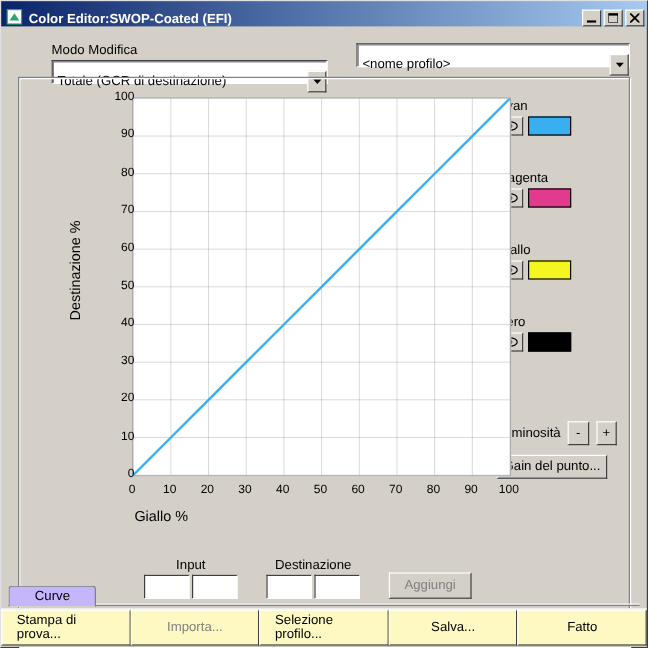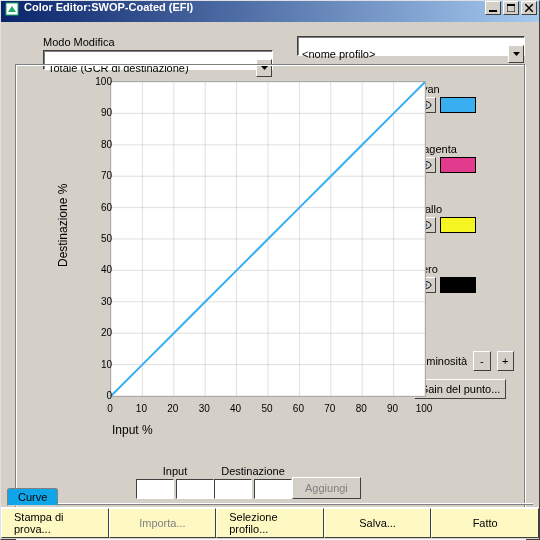--- a/index.html
+++ b/index.html
@@ -16,21 +16,21 @@
     background: #d4d0c8;
     border: 1px solid #404040;
     border-top-color: #dfe0e4;
     border-left-color: #dfe0e4;
     display: flex; flex-direction: column;
   }
   .titlebar {
     height: 21px;
     background: linear-gradient(to right, #0a246a, #a6caf0);
     color: white;
-    display: flex; align-items: flex-start;
+    display: flex; align-items: flex-end;
     padding: 0 2px 0 3px;
     font-weight: bold;
   }
   .titlebar .icon {
     width: 16px; height: 16px; margin-right: 4px;
     display: flex; align-items: center; justify-content: center;
   }
   .titlebar .title { flex: 1; }
   .winbtn {
     width: 16px; height: 14px; margin-left: 2px;
@@ -118,22 +118,22 @@
     background: #d4d0c8;
     border: 1px solid #404040;
     border-top-color: #fff; border-left-color: #fff;
     height: 20px;
     display: flex; align-items: center; justify-content: center;
     font-size: 11px;
   }
   .smallbtn { width: 24px; }
   .widebtn { width: 92px; padding: 0 4px; }
   .bottomrow {
-    position: absolute; left: 110px; top: 388px;
-    display: flex; align-items: flex-end; gap: 0;
+    position: absolute; left: 94px; top: 388px;
+    display: flex; align-items: flex-end; gap: 24px;
   }
   .fieldgrp { display: flex; flex-direction: column; align-items: center; gap: 2px; }
   .pairfields { display: flex; gap: 2px; }
   .smallfield {
     width: 38px; height: 20px;
     background: white;
     border: 1px solid #7b7d7b;
     border-top-color: #404040; border-left-color: #404040;
     border-right-color: #fff; border-bottom-color: #fff;
   }
@@ -145,25 +145,25 @@
     padding: 0 12px;
     display: flex; align-items: center; justify-content: center;
     font-size: 11px;
   }
   .btn.disabled { color: #808080; }
   .tabbar {
     position: absolute; left: 6px; bottom: 34px;
     display: flex;
   }
   .tab {
-    background: #0ea5e9;
+    background: #c4b5fd;
     border: 1px solid #808080;
     border-bottom: 1px solid #d4d0c8;
     border-radius: 3px 3px 0 0;
-    padding: 2px 10px;
+    padding: 2px 21px;
     font-size: 11px;
     position: relative; top: 1px;
   }
   .tabline {
     position: absolute; left: 6px; right: 6px; bottom: 34px;
     border-top: 1px solid #fff;
     border-bottom: 1px solid #808080;
     height: 0;
   }
   .footer {
@@ -288,21 +288,21 @@
             <div class="tick xtick" style="left: 178.2px;">30</div>
             <div class="tick xtick" style="left: 209.6px;">40</div>
             <div class="tick xtick" style="left: 241px;">50</div>
             <div class="tick xtick" style="left: 272.4px;">60</div>
             <div class="tick xtick" style="left: 303.8px;">70</div>
             <div class="tick xtick" style="left: 335.2px;">80</div>
             <div class="tick xtick" style="left: 366.6px;">90</div>
             <div class="tick xtick" style="left: 398px;">100</div>
           </div>
         <div class="ylabel">Destinazione %</div>
-        <div class="xlabel">Input %</div>
+        <div class="xlabel">Giallo %</div>
 
         <div class="bottomrow">
           <div class="fieldgrp">
             <span>Input</span>
             <div class="pairfields">
               <div class="smallfield"></div>
               <div class="smallfield"></div>
             </div>
           </div>
           <div class="fieldgrp">

